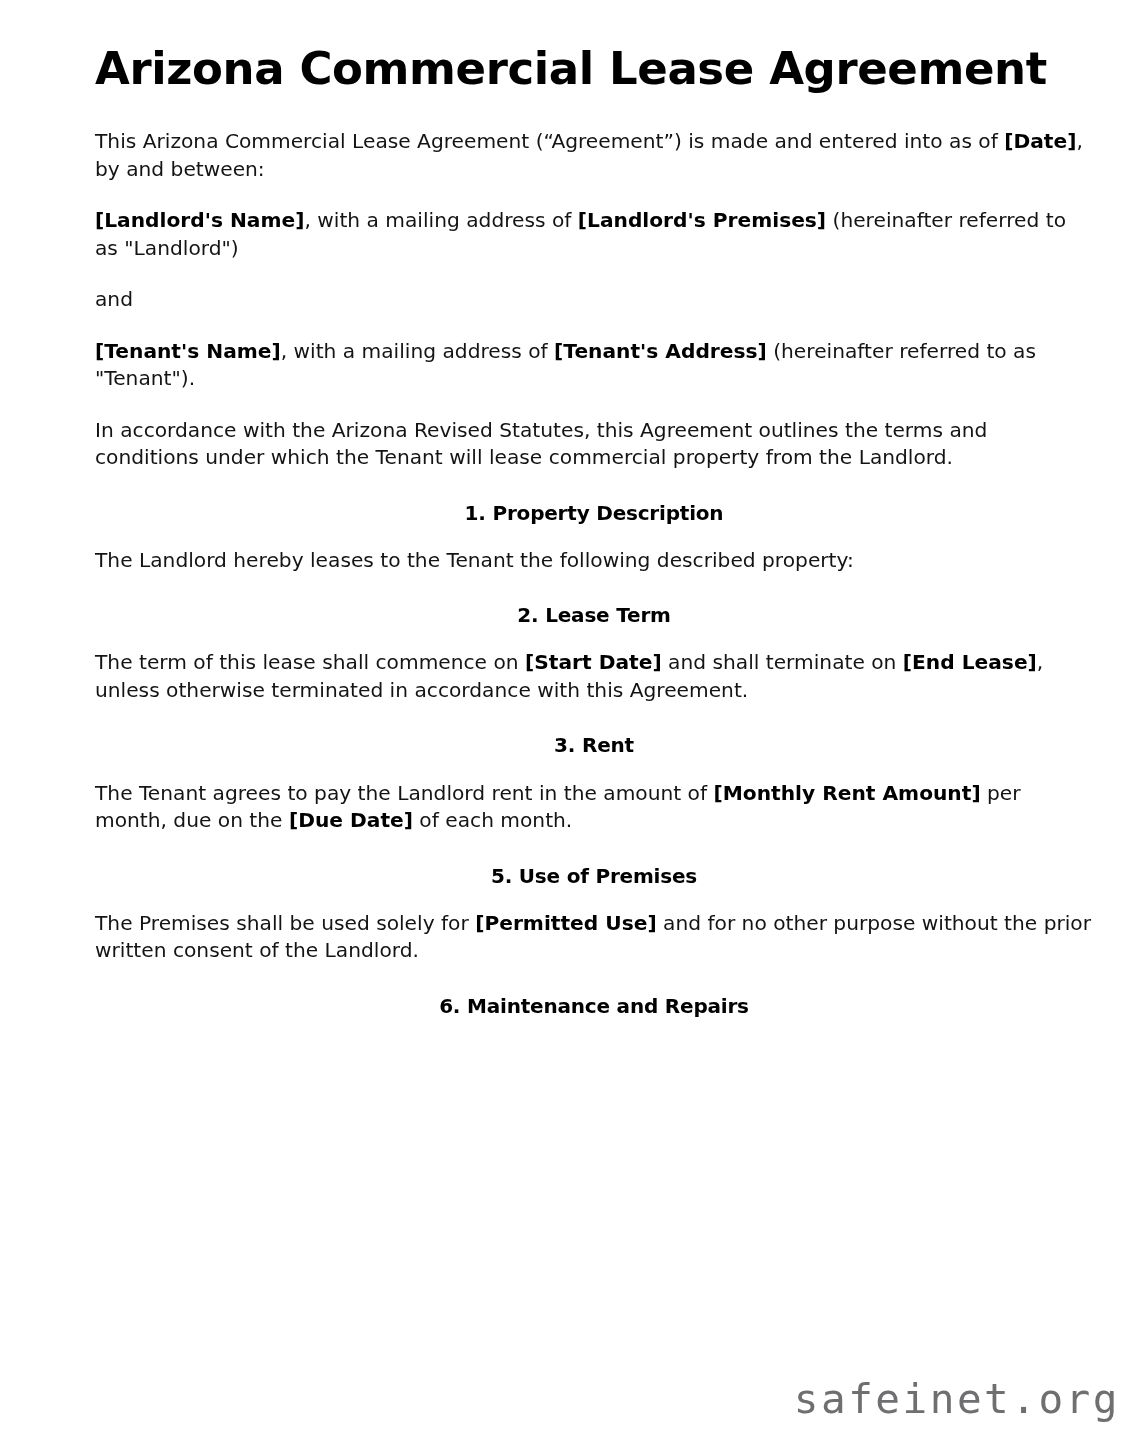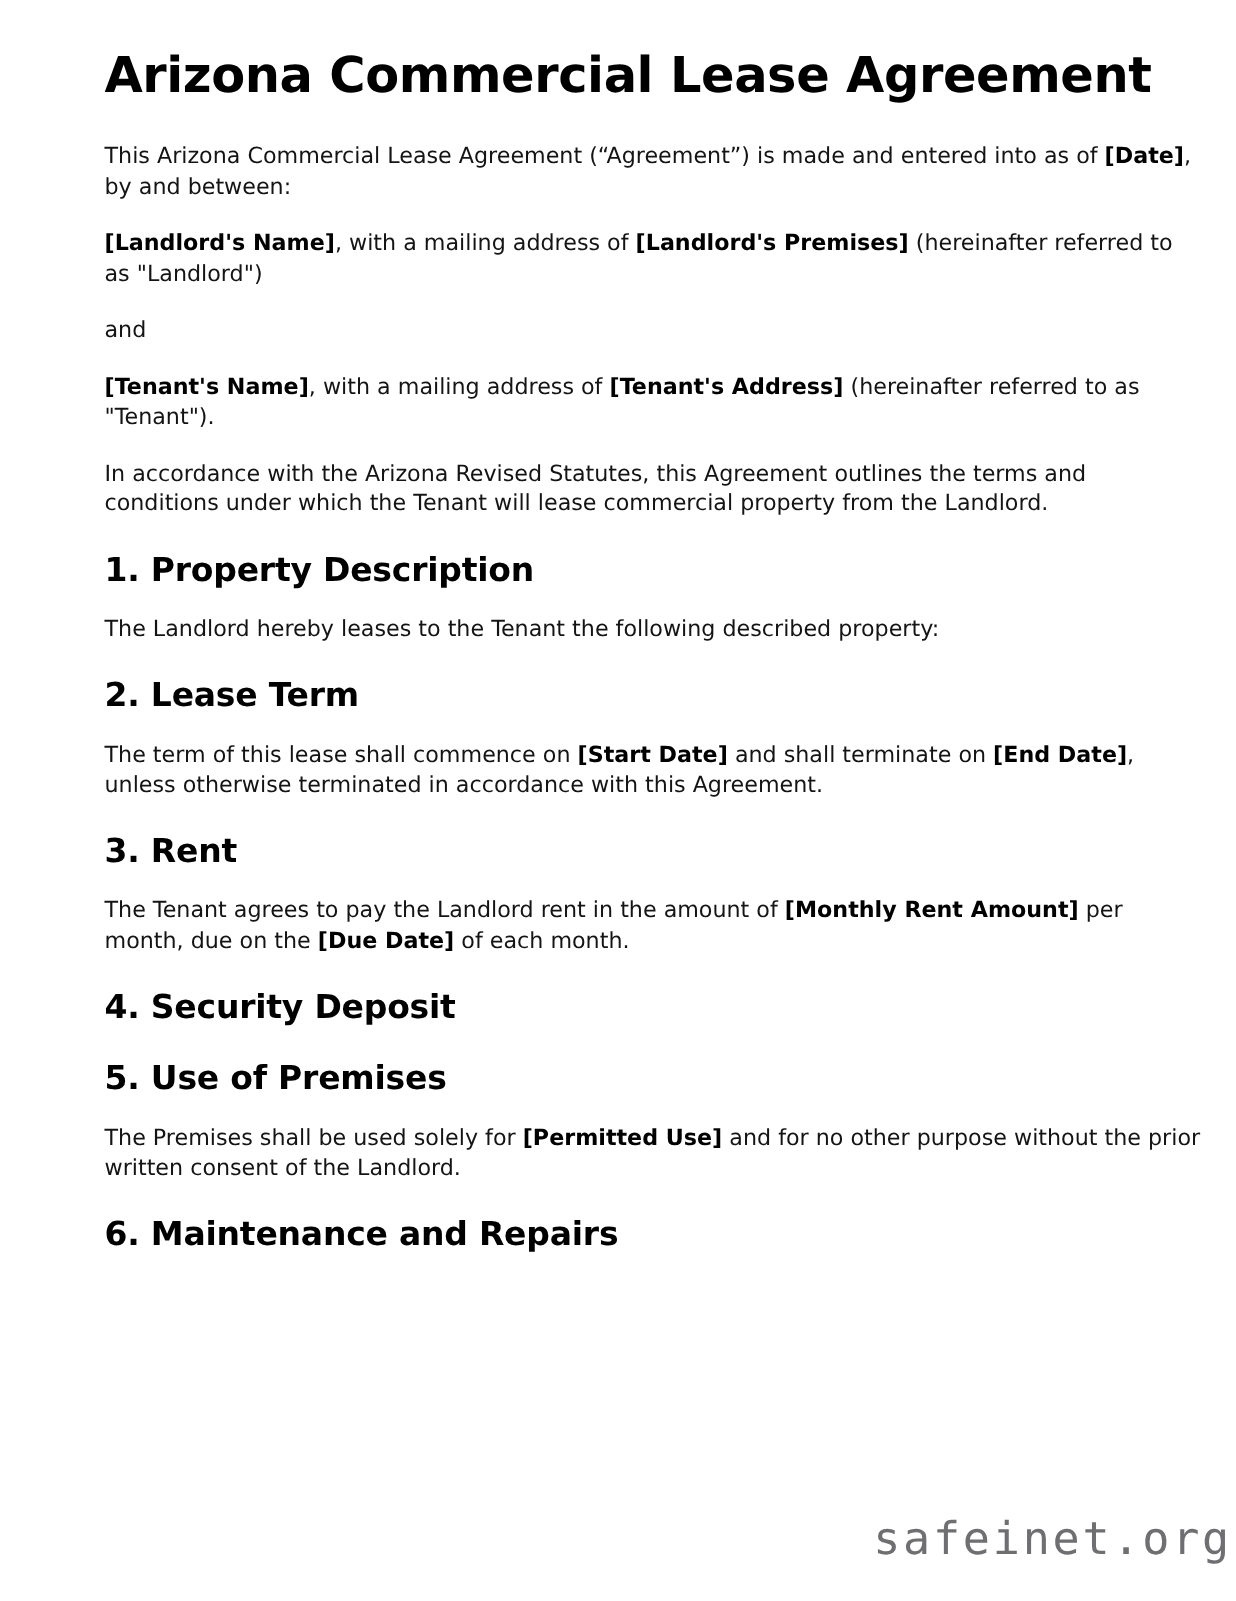--- a/index.html
+++ b/index.html
@@ -32,26 +32,27 @@
   .doc-title {
     font-size: 45px;
     font-weight: bold;
     line-height: 1.12;
     letter-spacing: -0.4px;
     margin: 12px 0 34px 0;
     color: #000000;
   }
 
   .section-heading {
-    font-size: 30px;
+    font-size: 20px;
     font-weight: bold;
     line-height: 1.16;
     letter-spacing: -0.2px;
     margin: 30px 0 22px 0;
     color: #000000;
+    text-align: center;
   }
 
   p.para {
     font-size: 20.2px;
     line-height: 1.36;
     margin: 0 0 24px 0;
     color: #141414;
     max-width: 997px;
   }
 
@@ -93,29 +94,28 @@
     <span class="ph">[Tenant's Name]</span><span>, with a mailing address of </span><span class="ph">[Tenant's Address]</span><span> (hereinafter referred to as "Tenant").</span>
   </p>
 
   <p class="para">In accordance with the Arizona Revised Statutes, this Agreement outlines the terms and conditions under which the Tenant will lease commercial property from the Landlord.</p>
 
   <h2 class="section-heading">1. Property Description</h2>
   <p class="para">The Landlord hereby leases to the Tenant the following described property:</p>
 
   <h2 class="section-heading">2. Lease Term</h2>
   <p class="para">
-    <span>The term of this lease shall commence on </span><span class="ph">[Start Date]</span><span> and shall terminate on </span><span class="ph">[End Date]</span><span>, unless otherwise terminated in accordance with this Agreement.</span>
+    <span>The term of this lease shall commence on </span><span class="ph">[Start Date]</span><span> and shall terminate on </span><span class="ph">[End Lease]</span><span>, unless otherwise terminated in accordance with this Agreement.</span>
   </p>
 
   <h2 class="section-heading">3. Rent</h2>
   <p class="para">
     <span>The Tenant agrees to pay the Landlord rent in the amount of </span><span class="ph">[Monthly Rent Amount]</span><span> per month, due on the </span><span class="ph">[Due Date]</span><span> of each month.</span>
   </p>
 
-  <h2 class="section-heading">4. Security Deposit</h2>
 
   <h2 class="section-heading">5. Use of Premises</h2>
   <p class="para">
     <span>The Premises shall be used solely for </span><span class="ph">[Permitted Use]</span><span> and for no other purpose without the prior written consent of the Landlord.</span>
   </p>
 
   <h2 class="section-heading">6. Maintenance and Repairs</h2>
 
   <div class="watermark">safeinet.org</div>
 </div>

